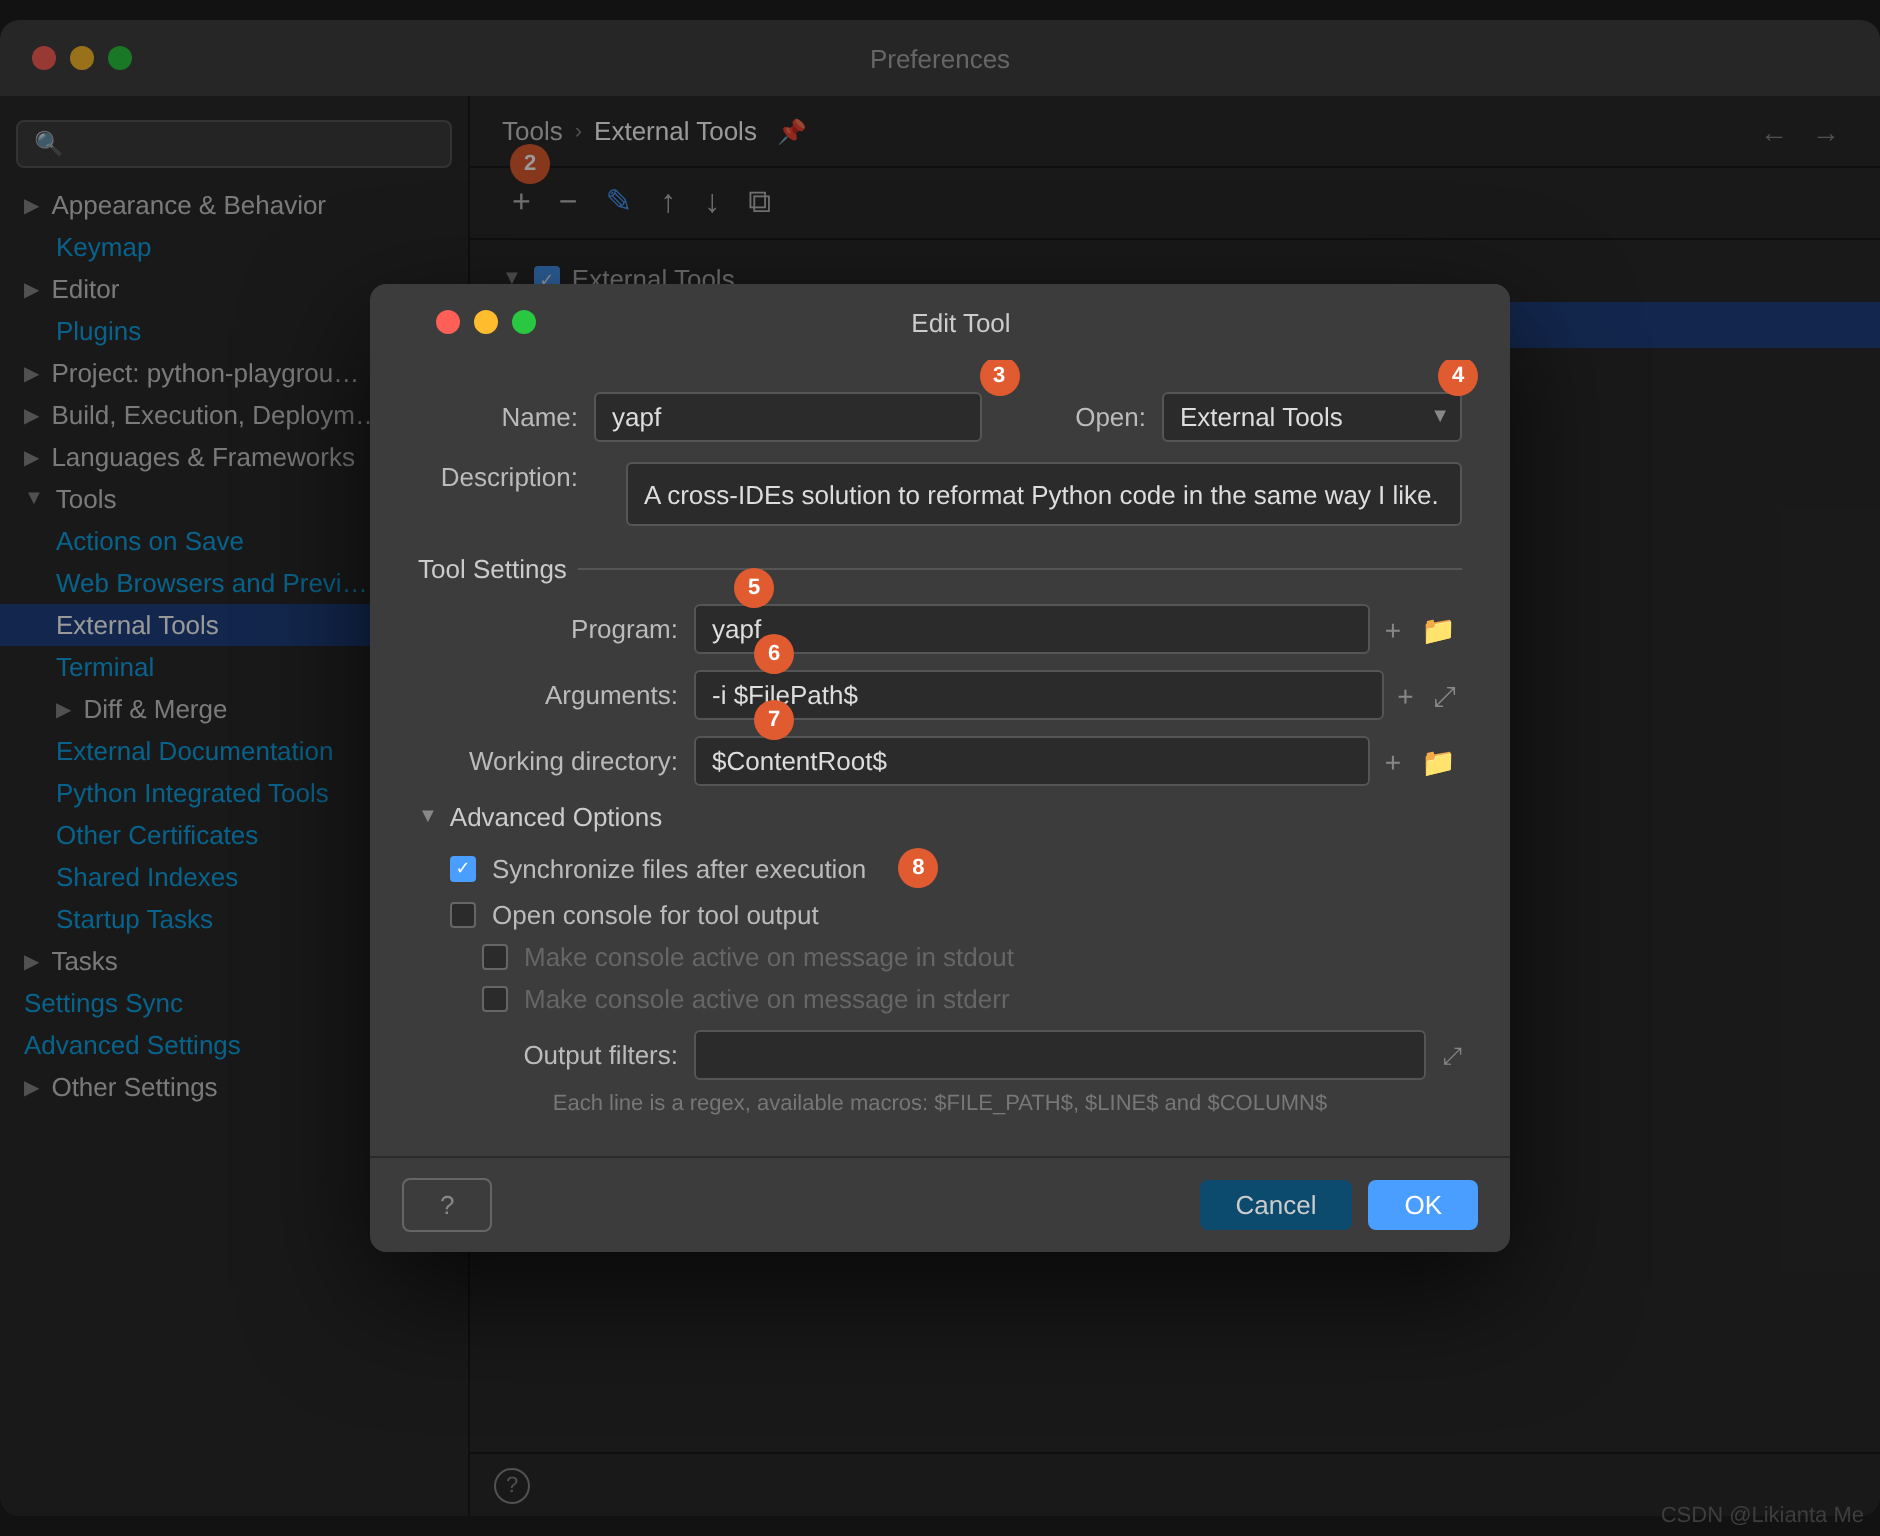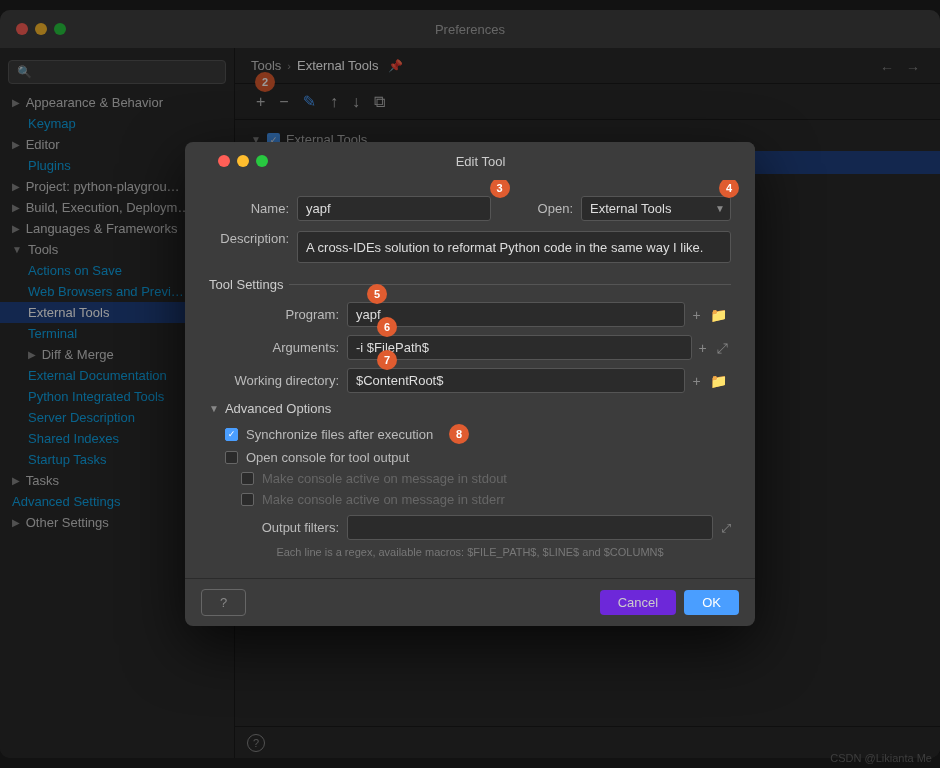--- a/index.html
+++ b/index.html
@@ -349,21 +349,21 @@
       right: 6px;
       color: #888;
       font-size: 10px;
       pointer-events: none;
     }
 
     .desc-row {
       display: flex;
       align-items: flex-start;
       margin-bottom: 14px;
-      gap: 8px;
+      gap: 24px;
     }
     .desc-input {
       background: #2b2b2b;
       border: 1px solid #555;
       border-radius: 3px;
       color: #ddd;
       font-size: 13px;
       padding: 4px 8px;
       outline: none;
       flex: 1;
@@ -515,21 +515,21 @@
       border-top: 1px solid #2b2b2b;
     }
     .dlg-btn {
       padding: 5px 18px;
       border-radius: 4px;
       font-size: 13px;
       cursor: pointer;
       border: none;
     }
     .dlg-btn-cancel {
-      background: #6d28d9;
+      background: #0c4a6e;
       color: #ccc;
     }
     .dlg-btn-ok {
       background: #4a9eff;
       color: white;
     }
     .dlg-btn-help {
       background: none;
       border: 1px solid #666;
       color: #888;
@@ -610,31 +610,34 @@
         <span class="chevron">▶</span>
         <span>Diff &amp; Merge</span>
       </div>
       <div class="sidebar-item indent-1">
         <span>External Documentation</span>
       </div>
       <div class="sidebar-item indent-1">
         <span>Python Integrated Tools</span>
       </div>
       <div class="sidebar-item indent-1">
-        <span>Server Description</span>
+        <span>Other Certificates</span>
       </div>
       <div class="sidebar-item indent-1">
         <span>Shared Indexes</span>
       </div>
       <div class="sidebar-item indent-1">
         <span>Startup Tasks</span>
       </div>
       <div class="sidebar-item section-header">
         <span class="chevron">▶</span>
         <span>Tasks</span>
+      </div>
+      <div class="sidebar-item">
+        <span>Settings Sync</span>
       </div>
       <div class="sidebar-item">
         <span>Advanced Settings</span>
       </div>
       <div class="sidebar-item section-header">
         <span class="chevron">▶</span>
         <span>Other Settings</span>
       </div>
     </div>
 

